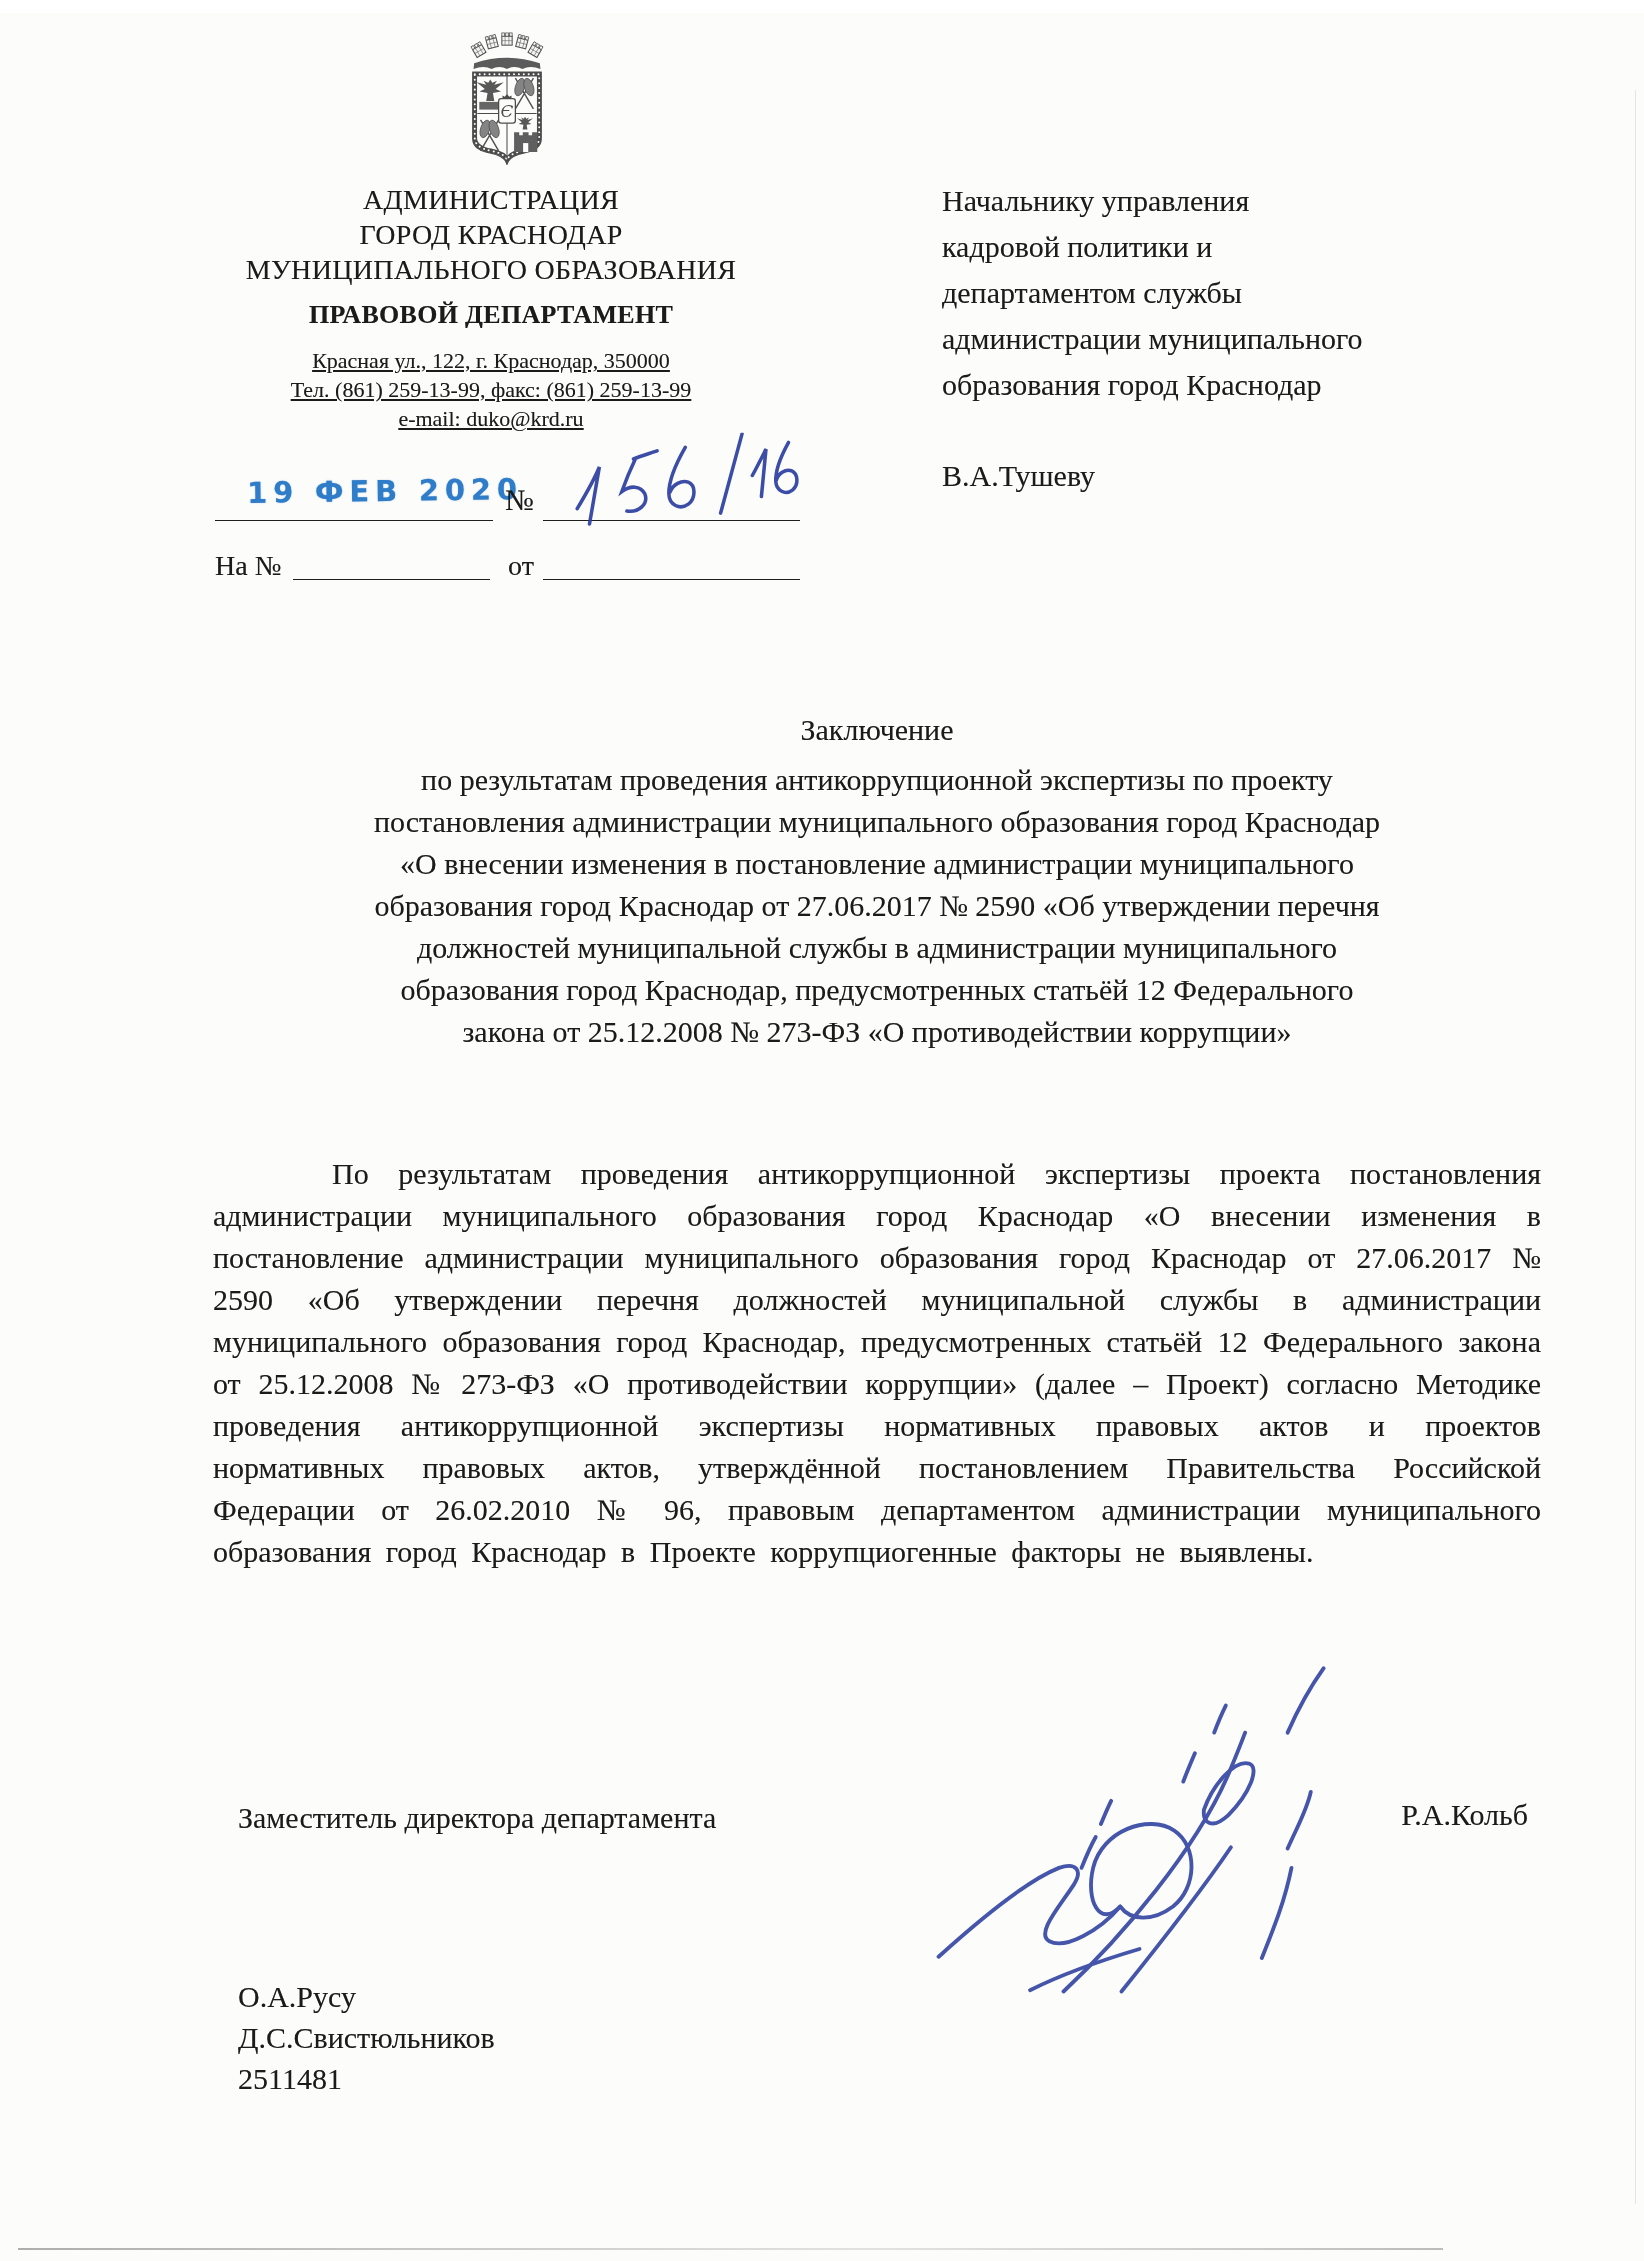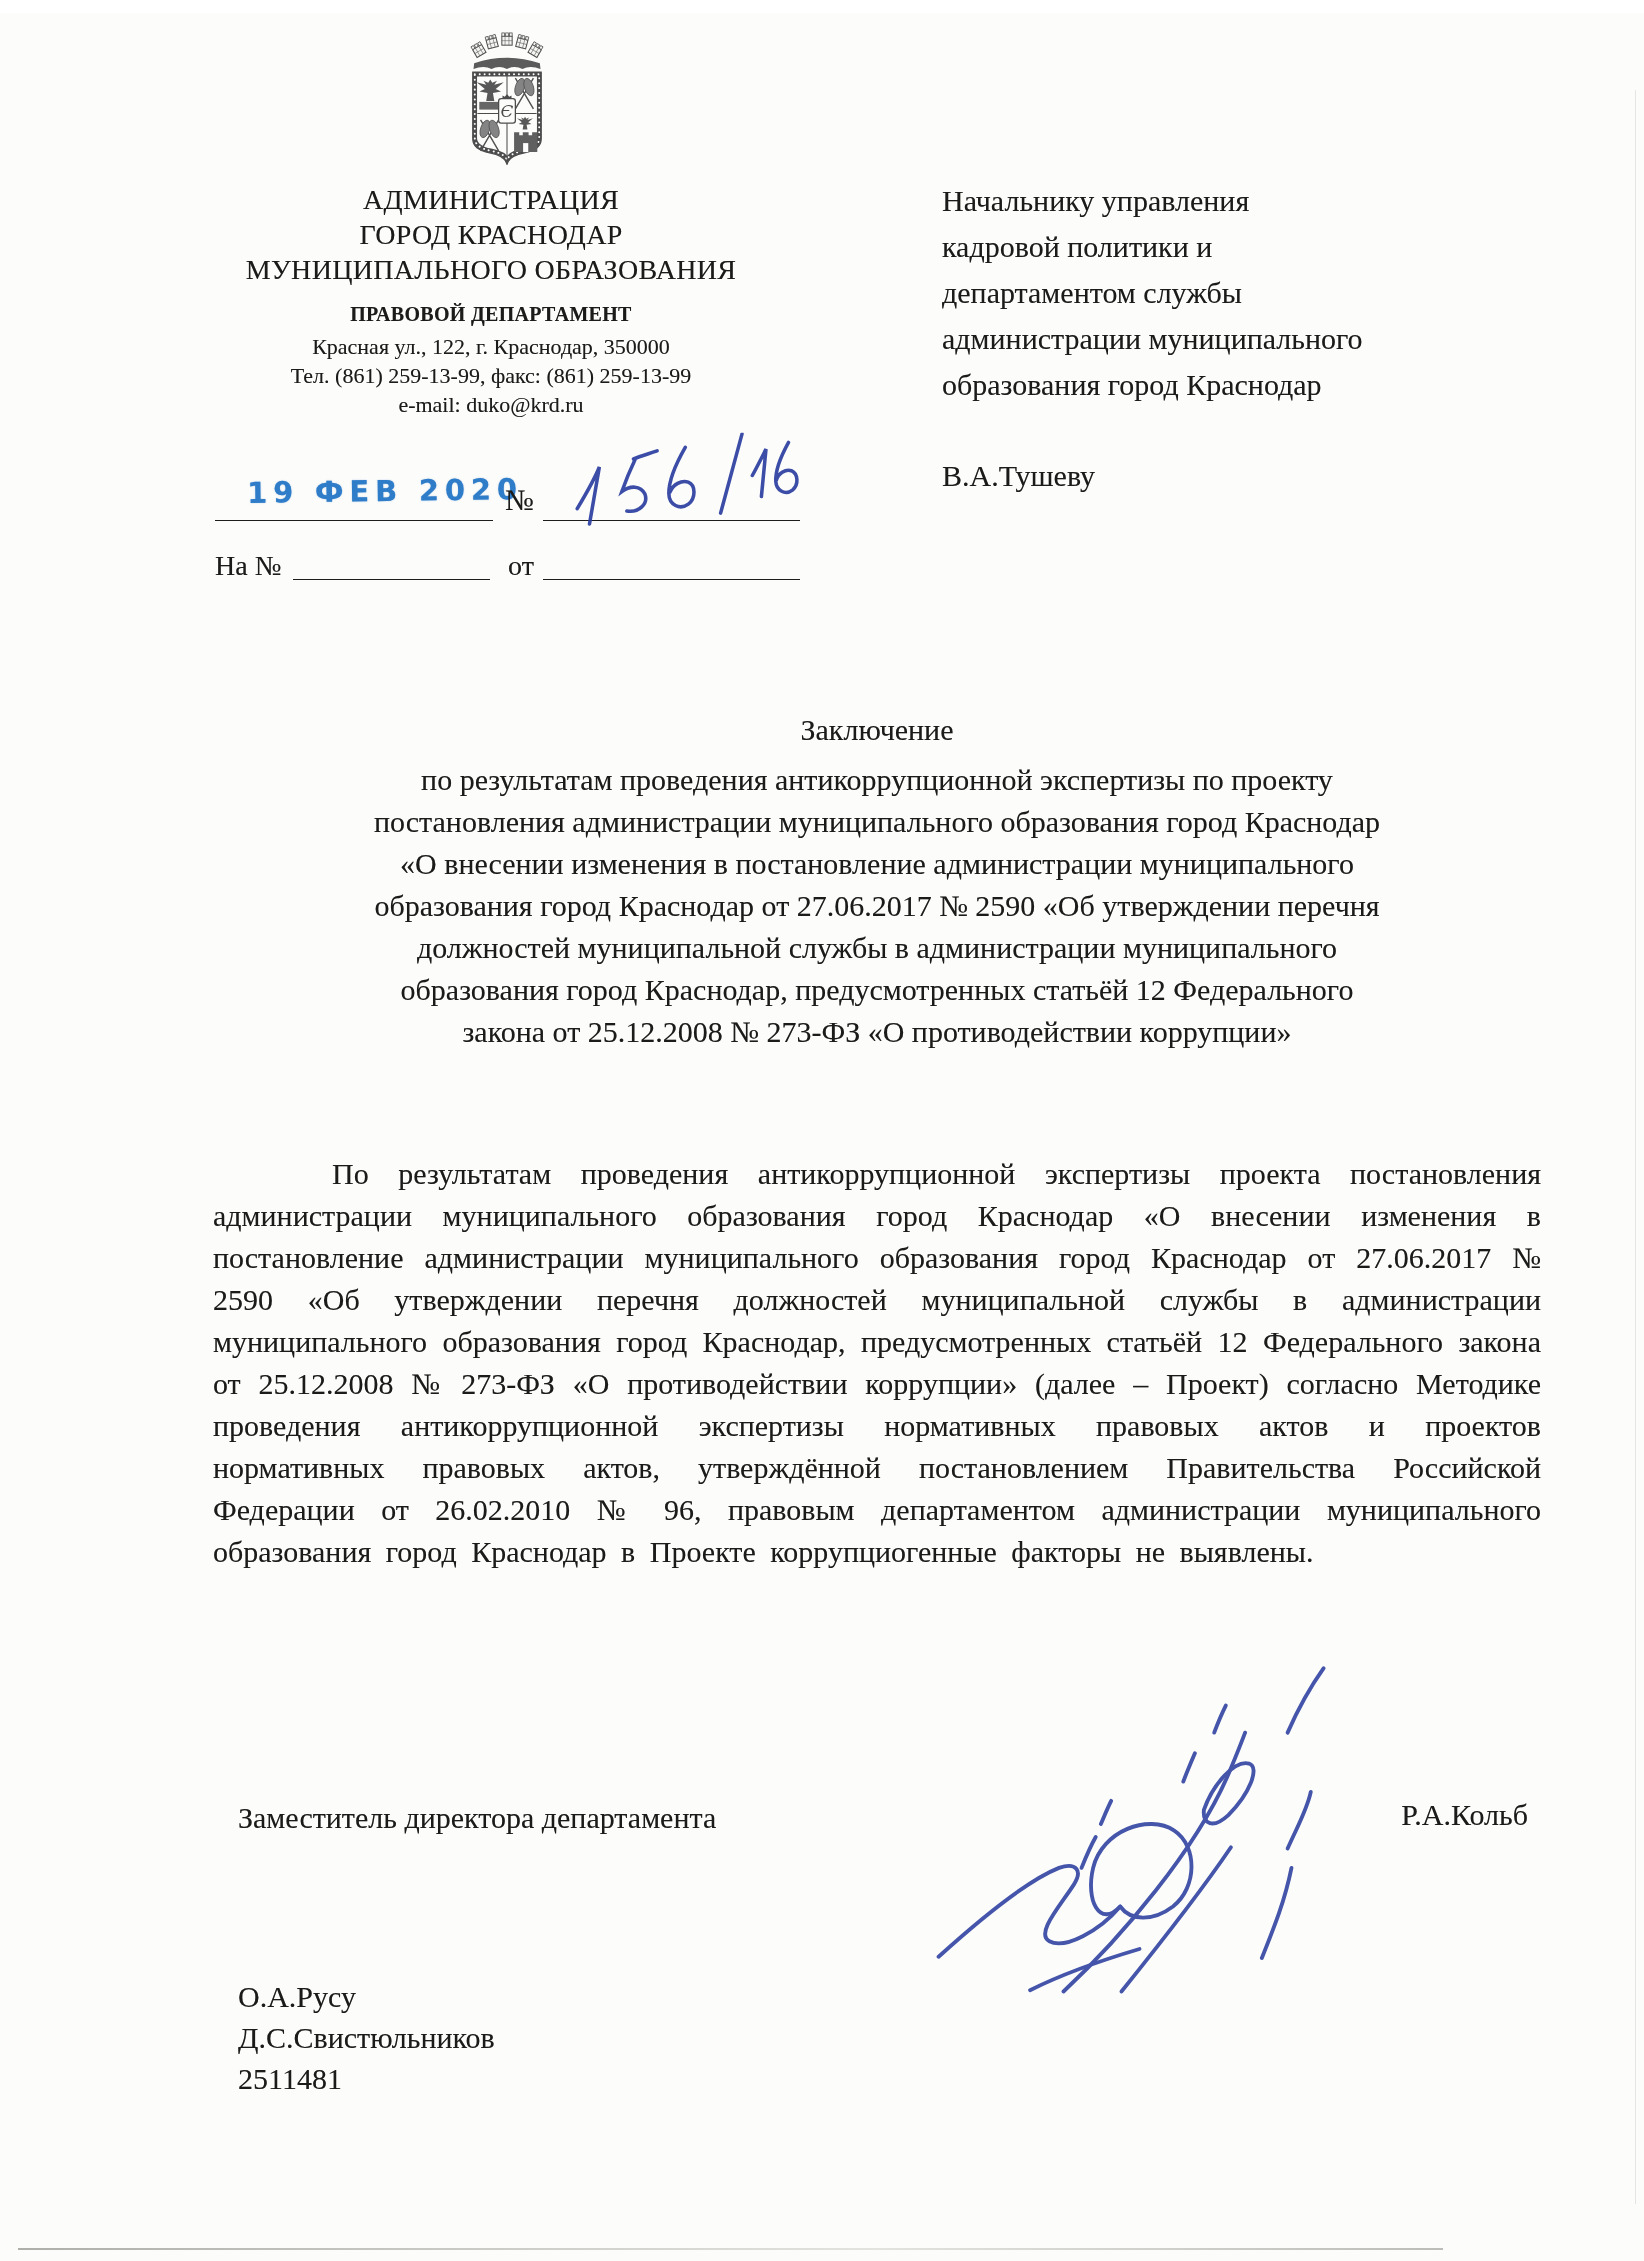--- a/index.html
+++ b/index.html
@@ -10,22 +10,22 @@
     color:#1b1b1a;
   }
   .page *{box-sizing:border-box;}
   .txt{text-shadow:0 0 0.6px rgba(27,27,26,.38);}
   .abs{position:absolute;}
 
   
   .emblem{left:465px;top:31px;width:84px;height:134px;opacity:.9;}
   .org-block{left:180px;top:182px;width:622px;text-align:center;}
   .org-line{font-weight:normal;font-size:28px;line-height:35px;letter-spacing:0.3px;}
-  .dept{font-weight:bold;font-size:20px;line-height:35px;margin-top:10.3px;letter-spacing:0.3px;}
-  .addr-block{font-size:22px;line-height:29px;}
+  .dept{font-weight:bold;font-size:26px;line-height:35px;margin-top:10.3px;letter-spacing:0.3px;}
+  .addr-block{margin-top:14px;font-size:22px;line-height:29px;text-decoration:underline;}
 
   
   .addressee{left:942px;top:178px;width:567px;font-size:30px;line-height:46px;}
   .addressee-name{margin-top:45px;}
 
   
   .stamp{left:247px;top:474px;font-family:"DejaVu Sans",sans-serif;font-weight:bold;
     font-size:29px;letter-spacing:5.8px;color:#2f7cc9;transform:rotate(-0.8deg);
     text-shadow:0 0 1.3px rgba(47,124,201,.55);}
   .uline{border-bottom:1.9px solid #1d1d1b;height:0;}

